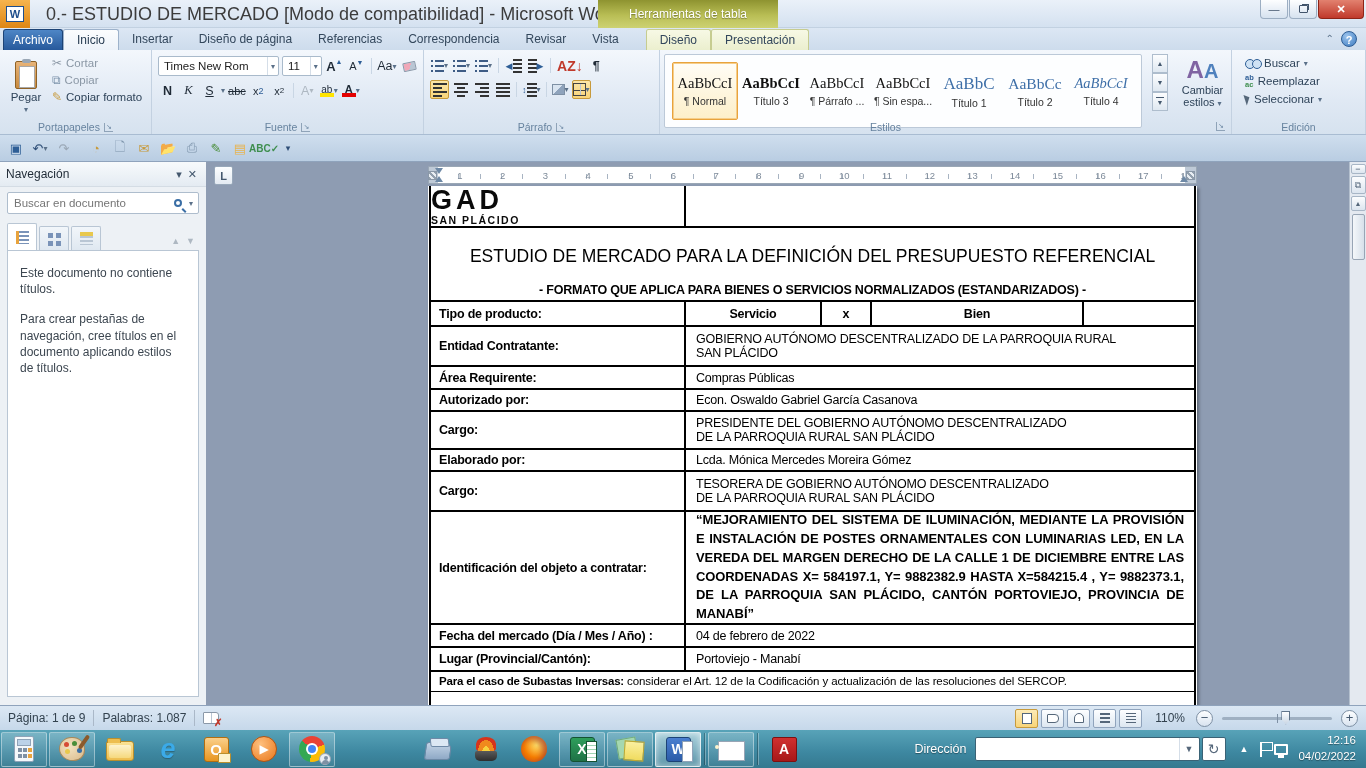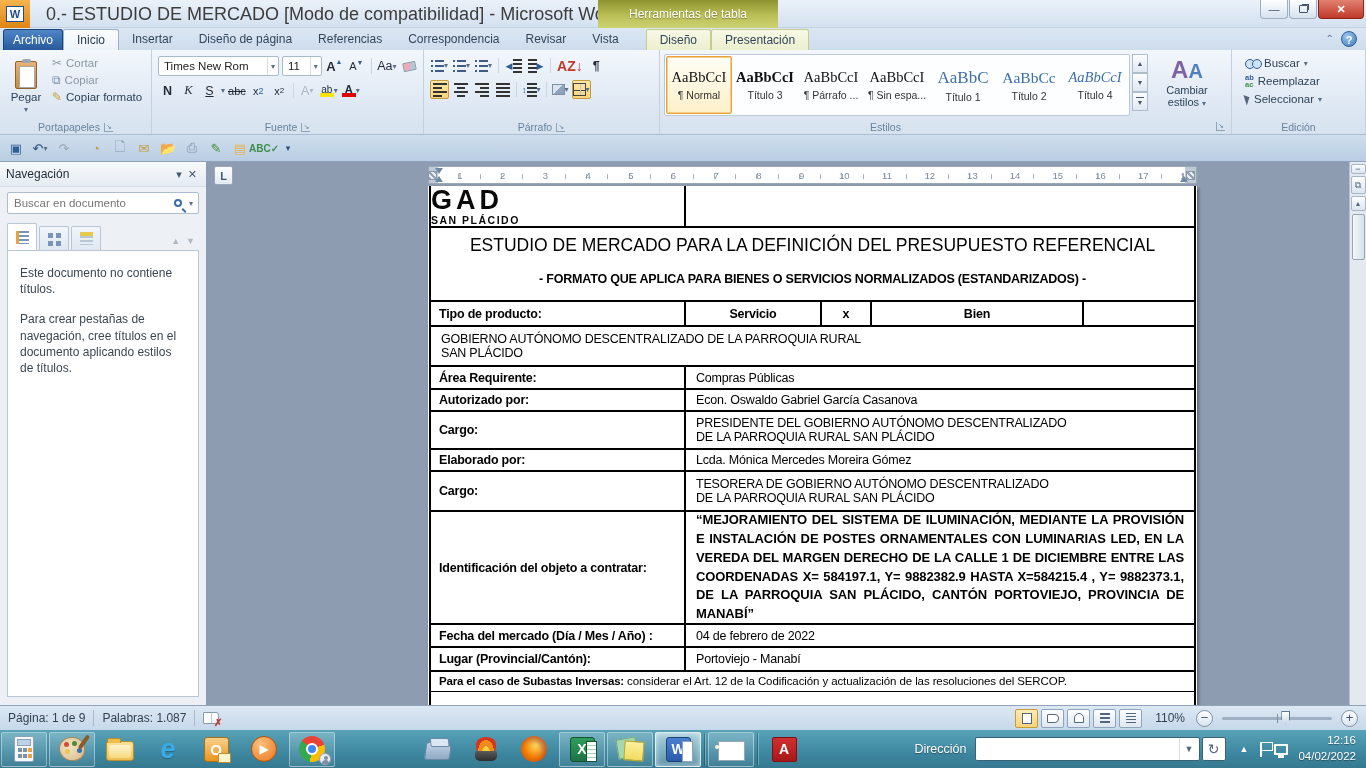--- a/index.html
+++ b/index.html
@@ -61,21 +61,21 @@
 .il:before{content:"";position:absolute;left:0;top:1px;width:2px;height:2px;background:#3E5C85;box-shadow:0 5px 0 #3E5C85,0 10px 0 #3E5C85}
 .ia{width:14px;height:14px;background-repeat:no-repeat}
 .ial{background-image:linear-gradient(#333,#333),linear-gradient(#333,#333),linear-gradient(#333,#333),linear-gradient(#333,#333);background-size:14px 2px,9px 2px,14px 2px,9px 2px;background-position:0 0,0 4px,0 8px,0 12px}
 .iac{background-image:linear-gradient(#333,#333),linear-gradient(#333,#333),linear-gradient(#333,#333),linear-gradient(#333,#333);background-size:14px 2px,8px 2px,14px 2px,8px 2px;background-position:0 0,3px 4px,0 8px,3px 12px}
 .iar{background-image:linear-gradient(#333,#333),linear-gradient(#333,#333),linear-gradient(#333,#333),linear-gradient(#333,#333);background-size:14px 2px,9px 2px,14px 2px,9px 2px;background-position:0 0,5px 4px,0 8px,5px 12px}
 .iaj{background-image:repeating-linear-gradient(to bottom,#333 0 2px,transparent 2px 4px)}
 .fbtn.on{background:linear-gradient(#FCE6A9,#F8D479);border-color:#C79A3C}
 .gridic{width:13px;height:13px;border:1px solid #444;background:linear-gradient(#B9C6D4,#B9C6D4) 6px 0/1px 13px no-repeat,linear-gradient(#444,#444) 0 6px/13px 1px no-repeat}
 
 .g-sty{width:572px;display:flex;align-items:flex-start}
-.gallery{display:flex;margin:4px 0 0 4px;background:#FDFEFF;border:1px solid #BCC9D8;border-radius:2px;padding:1px}
+.gallery{display:flex;margin:4px 8px 0 4px;background:#FDFEFF;border:1px solid #BCC9D8;border-radius:2px;padding:7px}
 .chip{width:66px;height:58px;border:1px solid transparent;border-radius:2px;display:flex;flex-direction:column;align-items:center;justify-content:center;gap:3px}
 .chip .samp{font-family:"Liberation Serif",serif;font-size:14.5px;color:#111;white-space:nowrap}
 .chip .sname{font-size:10.5px;color:#333;white-space:nowrap}
 .chip.sel{border-color:#E8A33D;background:linear-gradient(#FFFDF6,#FDEFC9);box-shadow:inset 0 0 0 1px #F6CE8A}
 .chip.blue .samp{color:#3E6FA8}
 .chip.b .samp{font-weight:bold}
 .chip.i .samp{font-style:italic}
 .sstrip{display:flex;flex-direction:column;margin:4px 2px 0 2px}
 .sbtn{width:16px;height:19px;border:1px solid #AEBDCD;background:linear-gradient(#FCFDFE,#DFE8F1);font-size:7px;color:#44586E;display:flex;align-items:center;justify-content:center;flex-direction:column}
 .chstyles{width:62px;margin:6px 2px 0 6px;display:flex;flex-direction:column;align-items:center;font-size:11px;color:#2E4359;line-height:1.15}
@@ -132,21 +132,21 @@
 
 .page{position:absolute;left:221px;top:24px;width:769px;height:519px;background:#fff;box-shadow:2px 2px 3px rgba(0,0,0,.35);overflow:hidden}
 .tbl{position:absolute;left:1px;top:0;right:1px;bottom:0;border-left:2px solid #000;border-right:2px solid #000;font-size:12.5px;color:#000;letter-spacing:-0.2px}
 .trow{display:flex;border-bottom:2px solid #000;align-items:stretch}
 .lc{width:255px;border-right:2px solid #000;display:flex;align-items:center;padding-left:8px;font-weight:bold}
 .vc{flex:1;display:flex;align-items:center;padding:2px 10px}
 .cell-c{display:flex;align-items:center;justify-content:center;font-weight:bold}
 .logo{width:100%;}
 .logo .l1{font-size:27px;font-weight:bold;letter-spacing:4px;line-height:1;color:#0A0A0A}
 .logo .l2{font-size:10.5px;font-weight:bold;letter-spacing:1.5px;color:#0A0A0A}
-.titlerow{flex-direction:column;justify-content:flex-start;align-items:center;display:flex;padding-top:7px}
+.titlerow{flex-direction:column;justify-content:flex-start;align-items:center;display:flex;padding-top:18px}
 .doctitle{font-size:17.5px;color:#000;letter-spacing:0;white-space:nowrap}
 .docsub{font-size:12.5px;font-weight:bold;margin-top:16px;white-space:nowrap}
 .ident{font-weight:bold;text-align:justify;font-size:13px;line-height:18.8px;letter-spacing:-0.1px}
 .notes{padding:1px 8px;font-size:11.5px;line-height:17px;letter-spacing:-0.1px}
 .notes b{letter-spacing:-0.2px}
 
 .vscroll{position:absolute;right:0;top:0;width:17px;height:100%;background:#E4E9F0;border-left:1px solid #B4C0CE;display:flex;flex-direction:column;align-items:center}
 .vsbtn{width:15px;margin-top:2px;background:linear-gradient(#FCFDFE,#DCE5EF);border:1px solid #A8B6C6;border-radius:2px;color:#55677A;display:flex;align-items:center;justify-content:center}
 .vthumb{width:13px;height:46px;margin-top:3px;background:linear-gradient(90deg,#F4F7FA,#D7E0EA);border:1px solid #98A5B5;border-radius:2px}
 
@@ -598,20 +598,21 @@
 
           <div class="trow" style="height:25px">
             <div class="lc">Tipo de producto:</div>
             <div class="cell-c" style="width:136px;border-right:2px solid #000">Servicio</div>
             <div class="cell-c" style="width:50px;border-right:2px solid #000">x</div>
             <div class="cell-c" style="width:212px;border-right:2px solid #000">Bien</div>
             <div style="flex:1"></div>
           </div>
 
           <div class="trow" style="height:40px">
+            <div class="lc">Entidad Contratante:</div>
             <div class="vc">
                 <span style="max-width:432px">GOBIERNO AUTÓNOMO DESCENTRALIZADO DE LA PARROQUIA RURAL SAN PLÁCIDO</span>
               </div>
           </div>
 
           <div class="trow" style="height:23px">
             <div class="lc">Área Requirente:</div>
             <div class="vc">
                 <span>Compras Públicas</span>
               </div>

